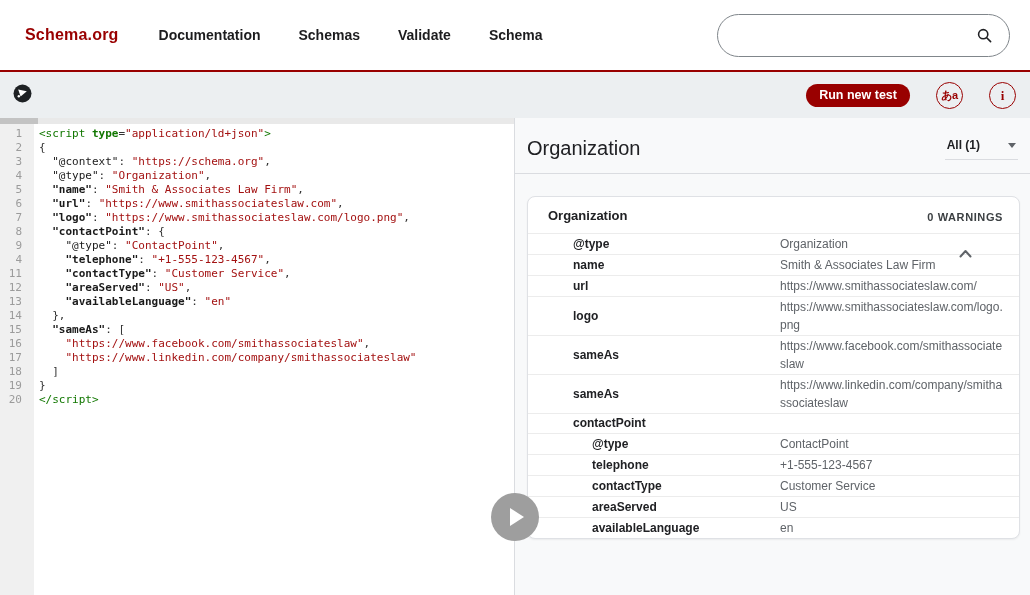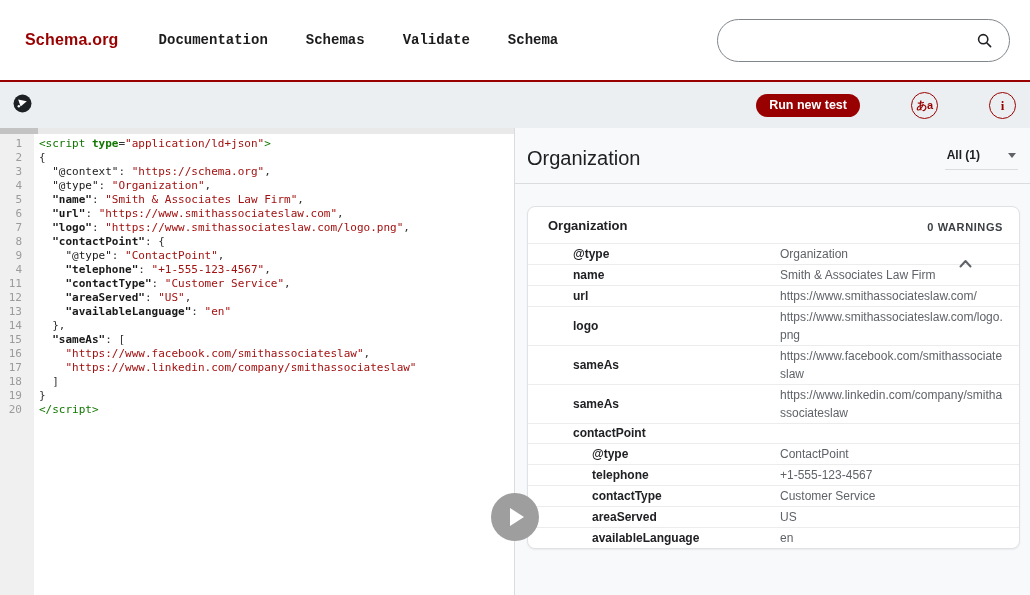--- a/index.html
+++ b/index.html
@@ -6,38 +6,38 @@
     --red:#990000; --toolbar-bg:#eceff1; --divider:#dadce0;
     --ink:#202124; --muted:#5f6368; --row-line:#ececec;
   }
   *{box-sizing:border-box;}
   html,body{margin:0;padding:0;}
   body{
     width:1030px;height:595px;overflow:hidden;background:#fff;
     font-family:"Liberation Sans",sans-serif;color:var(--ink);position:relative;
   }
   
-  .top{height:80px;display:flex;align-items:center;padding:0 20px 0 25px;background:#fff;}
+  .top{height:70px;display:flex;align-items:center;padding:0 20px 0 25px;background:#fff;}
   .logo{color:var(--red);font-size:16px;font-weight:700;letter-spacing:.2px;cursor:pointer;}
-  nav{display:flex;gap:38px;margin-left:40px;flex:1;font-family:Liberation Mono, monospace;}
+  nav{display:flex;gap:38px;margin-left:40px;flex:1;}
   nav a{color:#1c1c1e;font-size:14px;font-weight:700;text-decoration:none;cursor:pointer;}
   .search{width:293px;height:43px;border:1px solid #80868b;border-radius:22px;
     display:flex;align-items:center;padding:0 16px 0 18px;background:#fff;}
   .search input{flex:1;border:none;outline:none;font-size:14px;background:transparent;height:100%;
     font-family:"Liberation Sans",sans-serif;}
   .search .mag{display:flex;align-items:center;cursor:pointer;}
   
   .redline{height:2px;background:var(--red);}
   
   .toolbar{height:46px;background:var(--toolbar-bg);display:flex;align-items:center;padding:0 14px 0 12px;}
-  .toolbar .tb-right{margin-left:auto;display:flex;align-items:center;gap:11px;}
+  .toolbar .tb-right{margin-left:auto;display:flex;align-items:center;gap:26px;}
   .run{background:var(--red);color:#fff;border:none;border-radius:12px;height:23px;
     padding:0 13px;font-size:12.5px;font-weight:700;cursor:pointer;font-family:"Liberation Sans",sans-serif;}
   .circle{width:27px;height:27px;border-radius:50%;border:1.4px solid var(--red);background:transparent;
-    color:var(--red);display:flex;align-items:center;justify-content:center;cursor:pointer;padding:0;margin-left:40px;}
+    color:var(--red);display:flex;align-items:center;justify-content:center;cursor:pointer;padding:0;}
   .circle.lang{font-size:11px;font-weight:700;letter-spacing:-.5px;font-family:"Liberation Sans",sans-serif;}
   .circle.info span{font-family:"Liberation Serif",serif;font-weight:700;font-size:13px;line-height:1;}
   
   .content{display:flex;height:477px;}
   .editor{width:515px;border-right:1px solid var(--divider);position:relative;background:#fff;cursor:text;}
   .hscroll{height:6px;background:#e9e9e9;position:relative;}
   .hscroll .thumb{position:absolute;left:0;top:0;height:6px;width:38px;background:#c3c3c3;cursor:pointer;}
   .gutter-bg{position:absolute;left:0;top:6px;bottom:0;width:34px;background:#f0f0f0;}
   .lines{position:relative;padding-top:3px;font-family:"DejaVu Sans Mono","Liberation Mono",monospace;
     font-size:11px;line-height:14px;}

